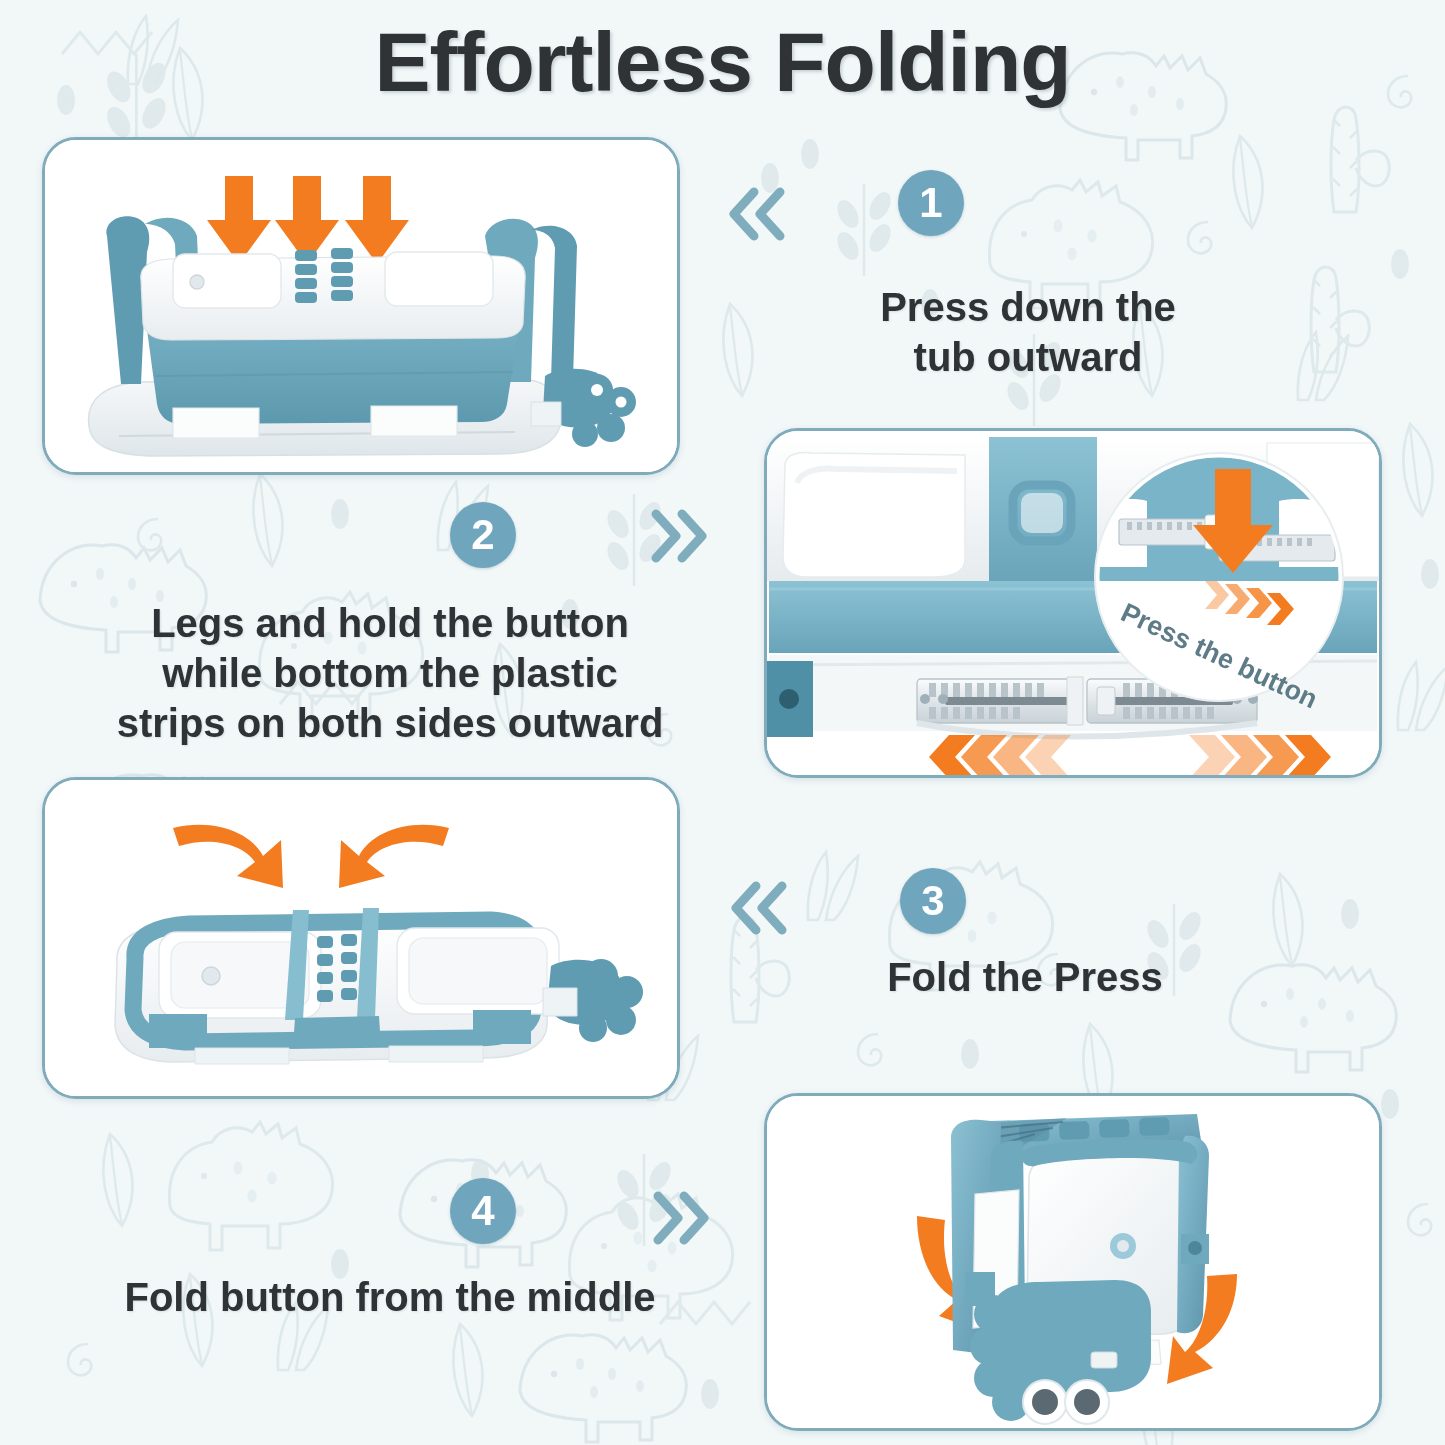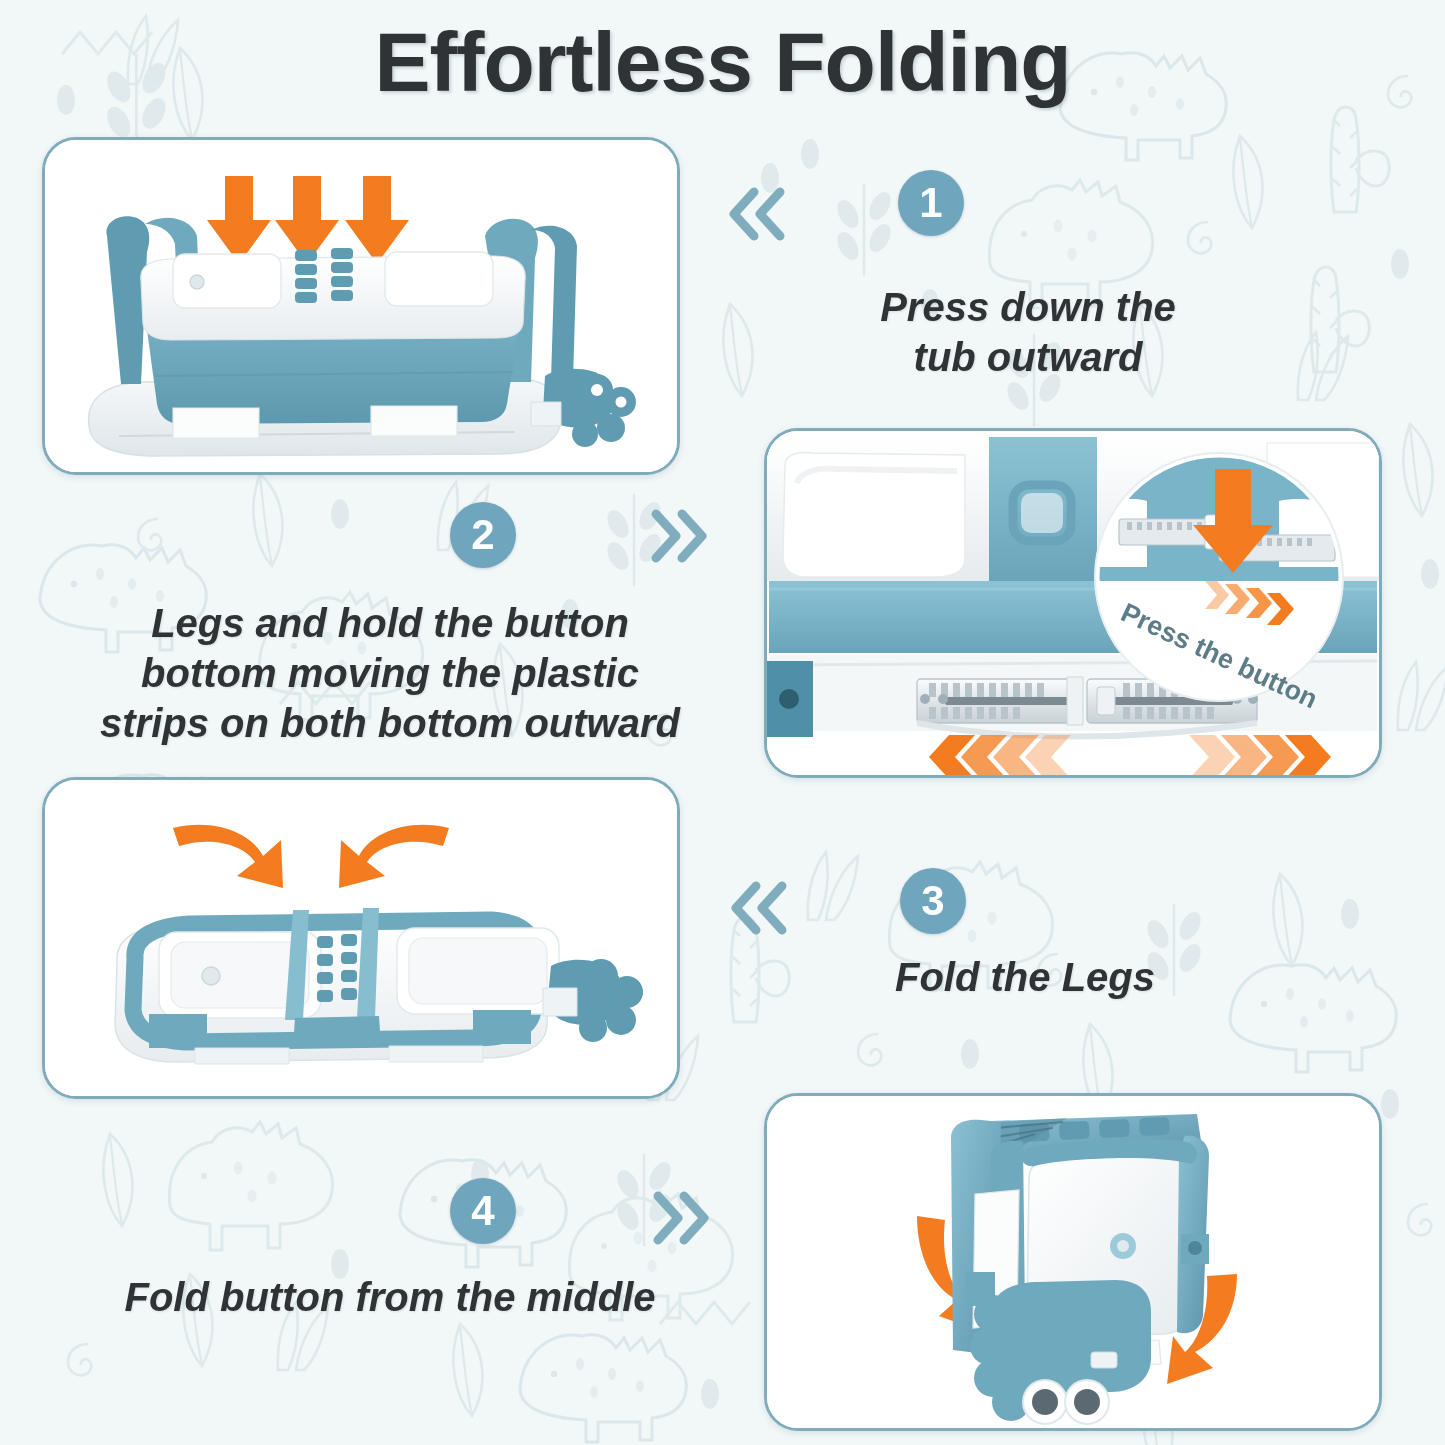--- a/index.html
+++ b/index.html
@@ -57,21 +57,20 @@
   }
   .steptext{
     position:absolute;
     text-align:center;
     color:#2f3336;
     font-weight:bold;
     font-size:40px;
     line-height:1.28;
     font-family:"Liberation Sans", sans-serif;
     text-shadow:1px 1px 2px rgba(120,140,150,.22);
-    font-style:italic;
   }
 </style>
 </head>
 <body>
 
 <div id="stage">
 
   <svg id="doodles" viewBox="0 0 1445 1445" xmlns="http://www.w3.org/2000/svg">
     <defs>
       <g id="dino-a">
@@ -446,22 +445,22 @@
 
   <div class="step">
     <div class="badge" style="left:450px;top:502px;">2</div>
     <div class="chev" style="left:646px;top:508px;">
       <svg width="62" height="56" viewBox="0 0 62 56" xmlns="http://www.w3.org/2000/svg">
         <path d="M10 6 L30 28 L10 50" fill="none" stroke="#7fadbd" stroke-width="9" stroke-linecap="round" stroke-linejoin="round"></path>
         <path d="M36 6 L56 28 L36 50" fill="none" stroke="#7fadbd" stroke-width="9" stroke-linecap="round" stroke-linejoin="round"></path>
       </svg>
     </div>
     <div class="steptext" style="left:40px;top:598px;width:700px;">Legs and hold the button</div>
-    <div class="steptext" style="left:40px;top:648px;width:700px;">bottom moving the plastic</div>
-    <div class="steptext" style="left:40px;top:698px;width:700px;">strips on both bottom outward</div>
+    <div class="steptext" style="left:40px;top:648px;width:700px;">while bottom the plastic</div>
+    <div class="steptext" style="left:40px;top:698px;width:700px;">strips on both sides outward</div>
   </div>
 
   <div class="panel" style="left:42px;top:777px;width:632px;height:316px;">
     <svg class="panel-inner" viewBox="0 0 632 316" xmlns="http://www.w3.org/2000/svg">
       <defs>
         <linearGradient id="flatBlue" x1="0" y1="0" x2="0" y2="1">
           <stop offset="0" stop-color="#8bbfd0"></stop>
           <stop offset="0.5" stop-color="#72a9bd"></stop>
           <stop offset="1" stop-color="#5e95aa"></stop>
         </linearGradient>
@@ -523,21 +522,21 @@
   </div>
 
   <div class="step">
     <div class="badge" style="left:900px;top:868px;">3</div>
     <div class="chev" style="left:728px;top:880px;">
       <svg width="62" height="56" viewBox="0 0 62 56" xmlns="http://www.w3.org/2000/svg">
         <path d="M28 6 L8 28 L28 50" fill="none" stroke="#7fadbd" stroke-width="9" stroke-linecap="round" stroke-linejoin="round"></path>
         <path d="M54 6 L34 28 L54 50" fill="none" stroke="#7fadbd" stroke-width="9" stroke-linecap="round" stroke-linejoin="round"></path>
       </svg>
     </div>
-    <div class="steptext" style="left:710px;top:952px;width:630px;">Fold the Legs</div>
+    <div class="steptext" style="left:710px;top:952px;width:630px;">Fold the Press</div>
   </div>
 
   <div class="panel" style="left:764px;top:1093px;width:612px;height:332px;">
     <svg class="panel-inner" viewBox="0 0 612 332" xmlns="http://www.w3.org/2000/svg">
       <defs>
         <linearGradient id="foldBlue" x1="0" y1="0" x2="1" y2="1">
           <stop offset="0" stop-color="#8cc1d2"></stop>
           <stop offset="0.5" stop-color="#74abc0"></stop>
           <stop offset="1" stop-color="#5e94a9"></stop>
         </linearGradient>

